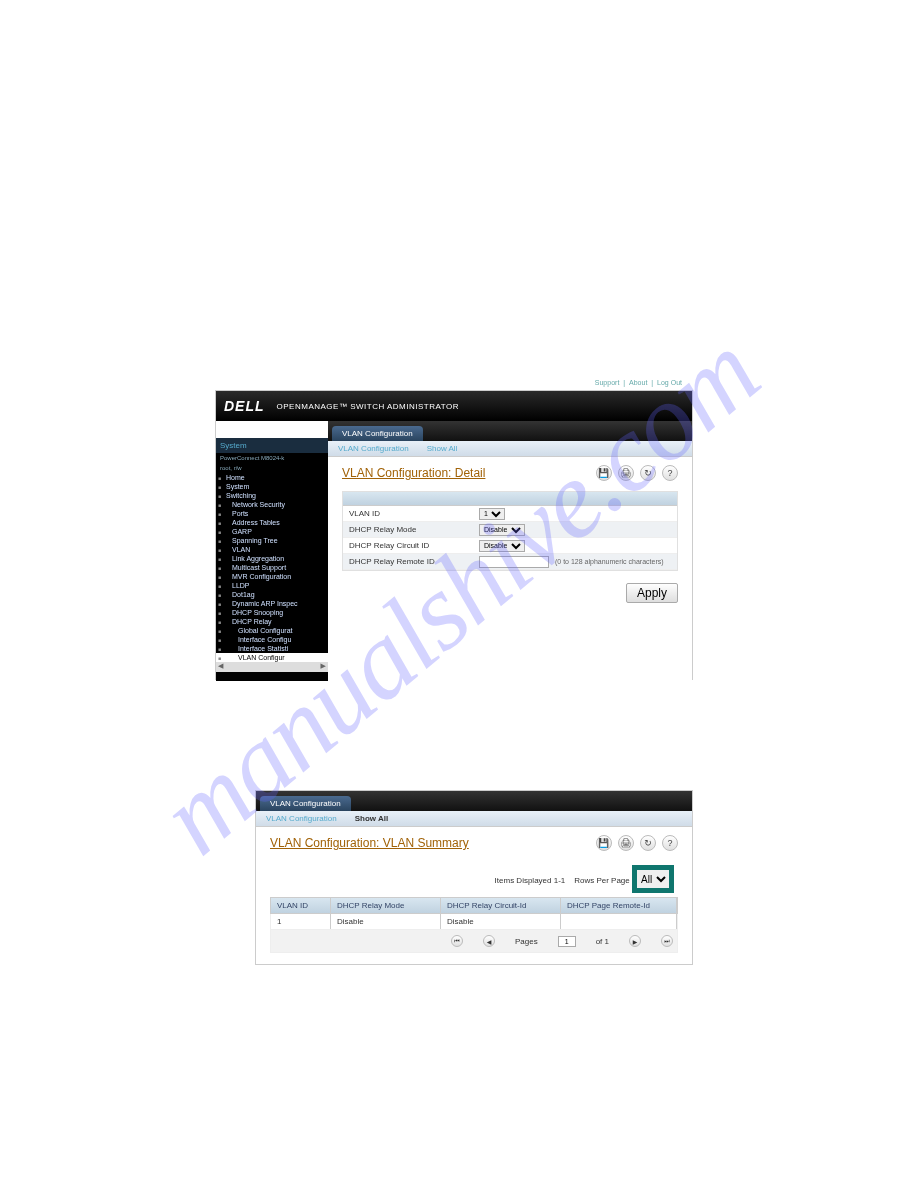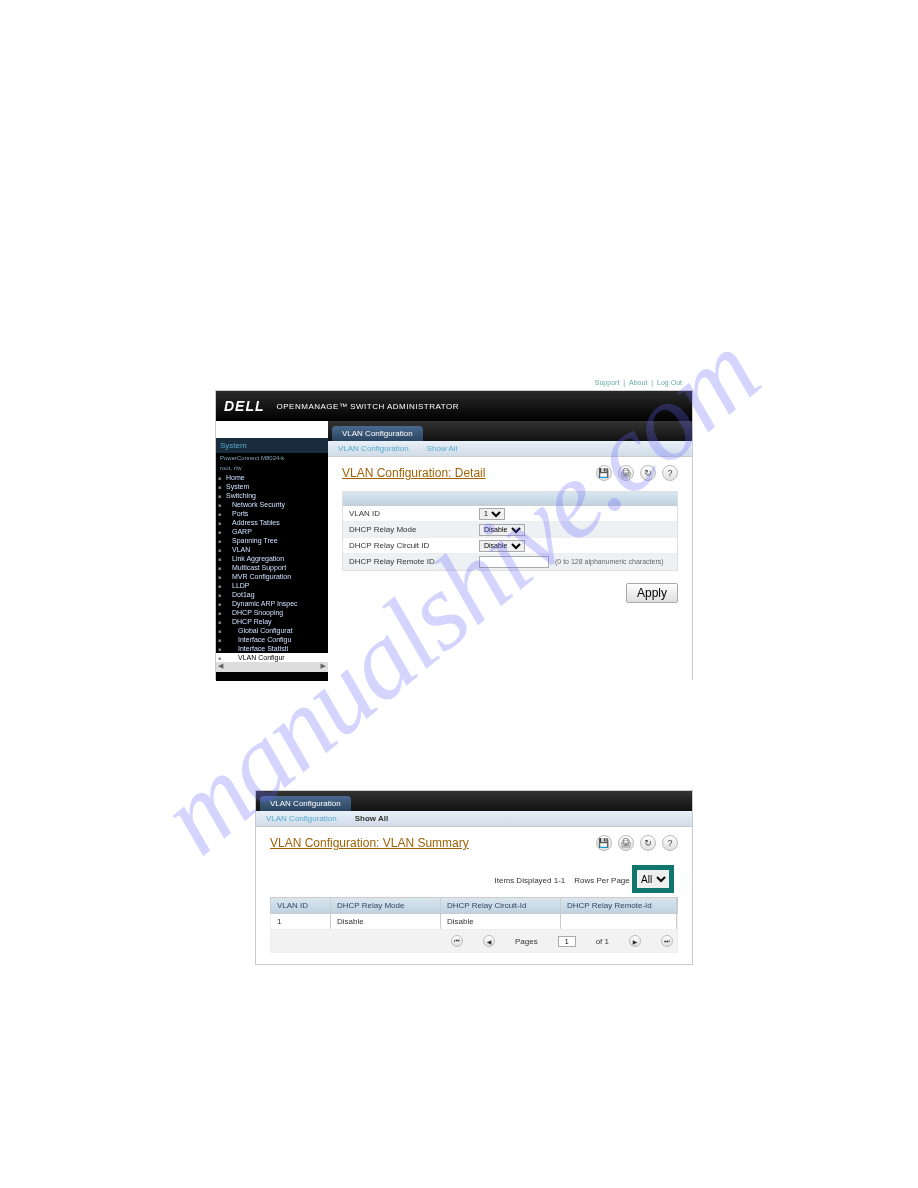--- a/index.html
+++ b/index.html
@@ -187,21 +187,21 @@
     <div class="table-info">
       <span>Items Displayed 1-1</span>
       &nbsp;&nbsp;
       <span>Rows Per Page</span>
       <select><option>All</option></select>
     </div>
     <div class="grid-head">
       <div class="gc gc1">VLAN ID</div>
       <div class="gc gc2">DHCP Relay Mode</div>
       <div class="gc gc3">DHCP Relay Circuit-Id</div>
-      <div class="gc gc4">DHCP Relay Remote-Id</div>
+      <div class="gc gc4">DHCP Page Remote-Id</div>
     </div>
     <div class="grid-row">
       <div class="gc gc1">1</div>
       <div class="gc gc2">Disable</div>
       <div class="gc gc3">Disable</div>
       <div class="gc gc4"></div>
     </div>
     <div class="pager">
       <div class="pg-btn">⏮</div>
       <div class="pg-btn">◀</div>

